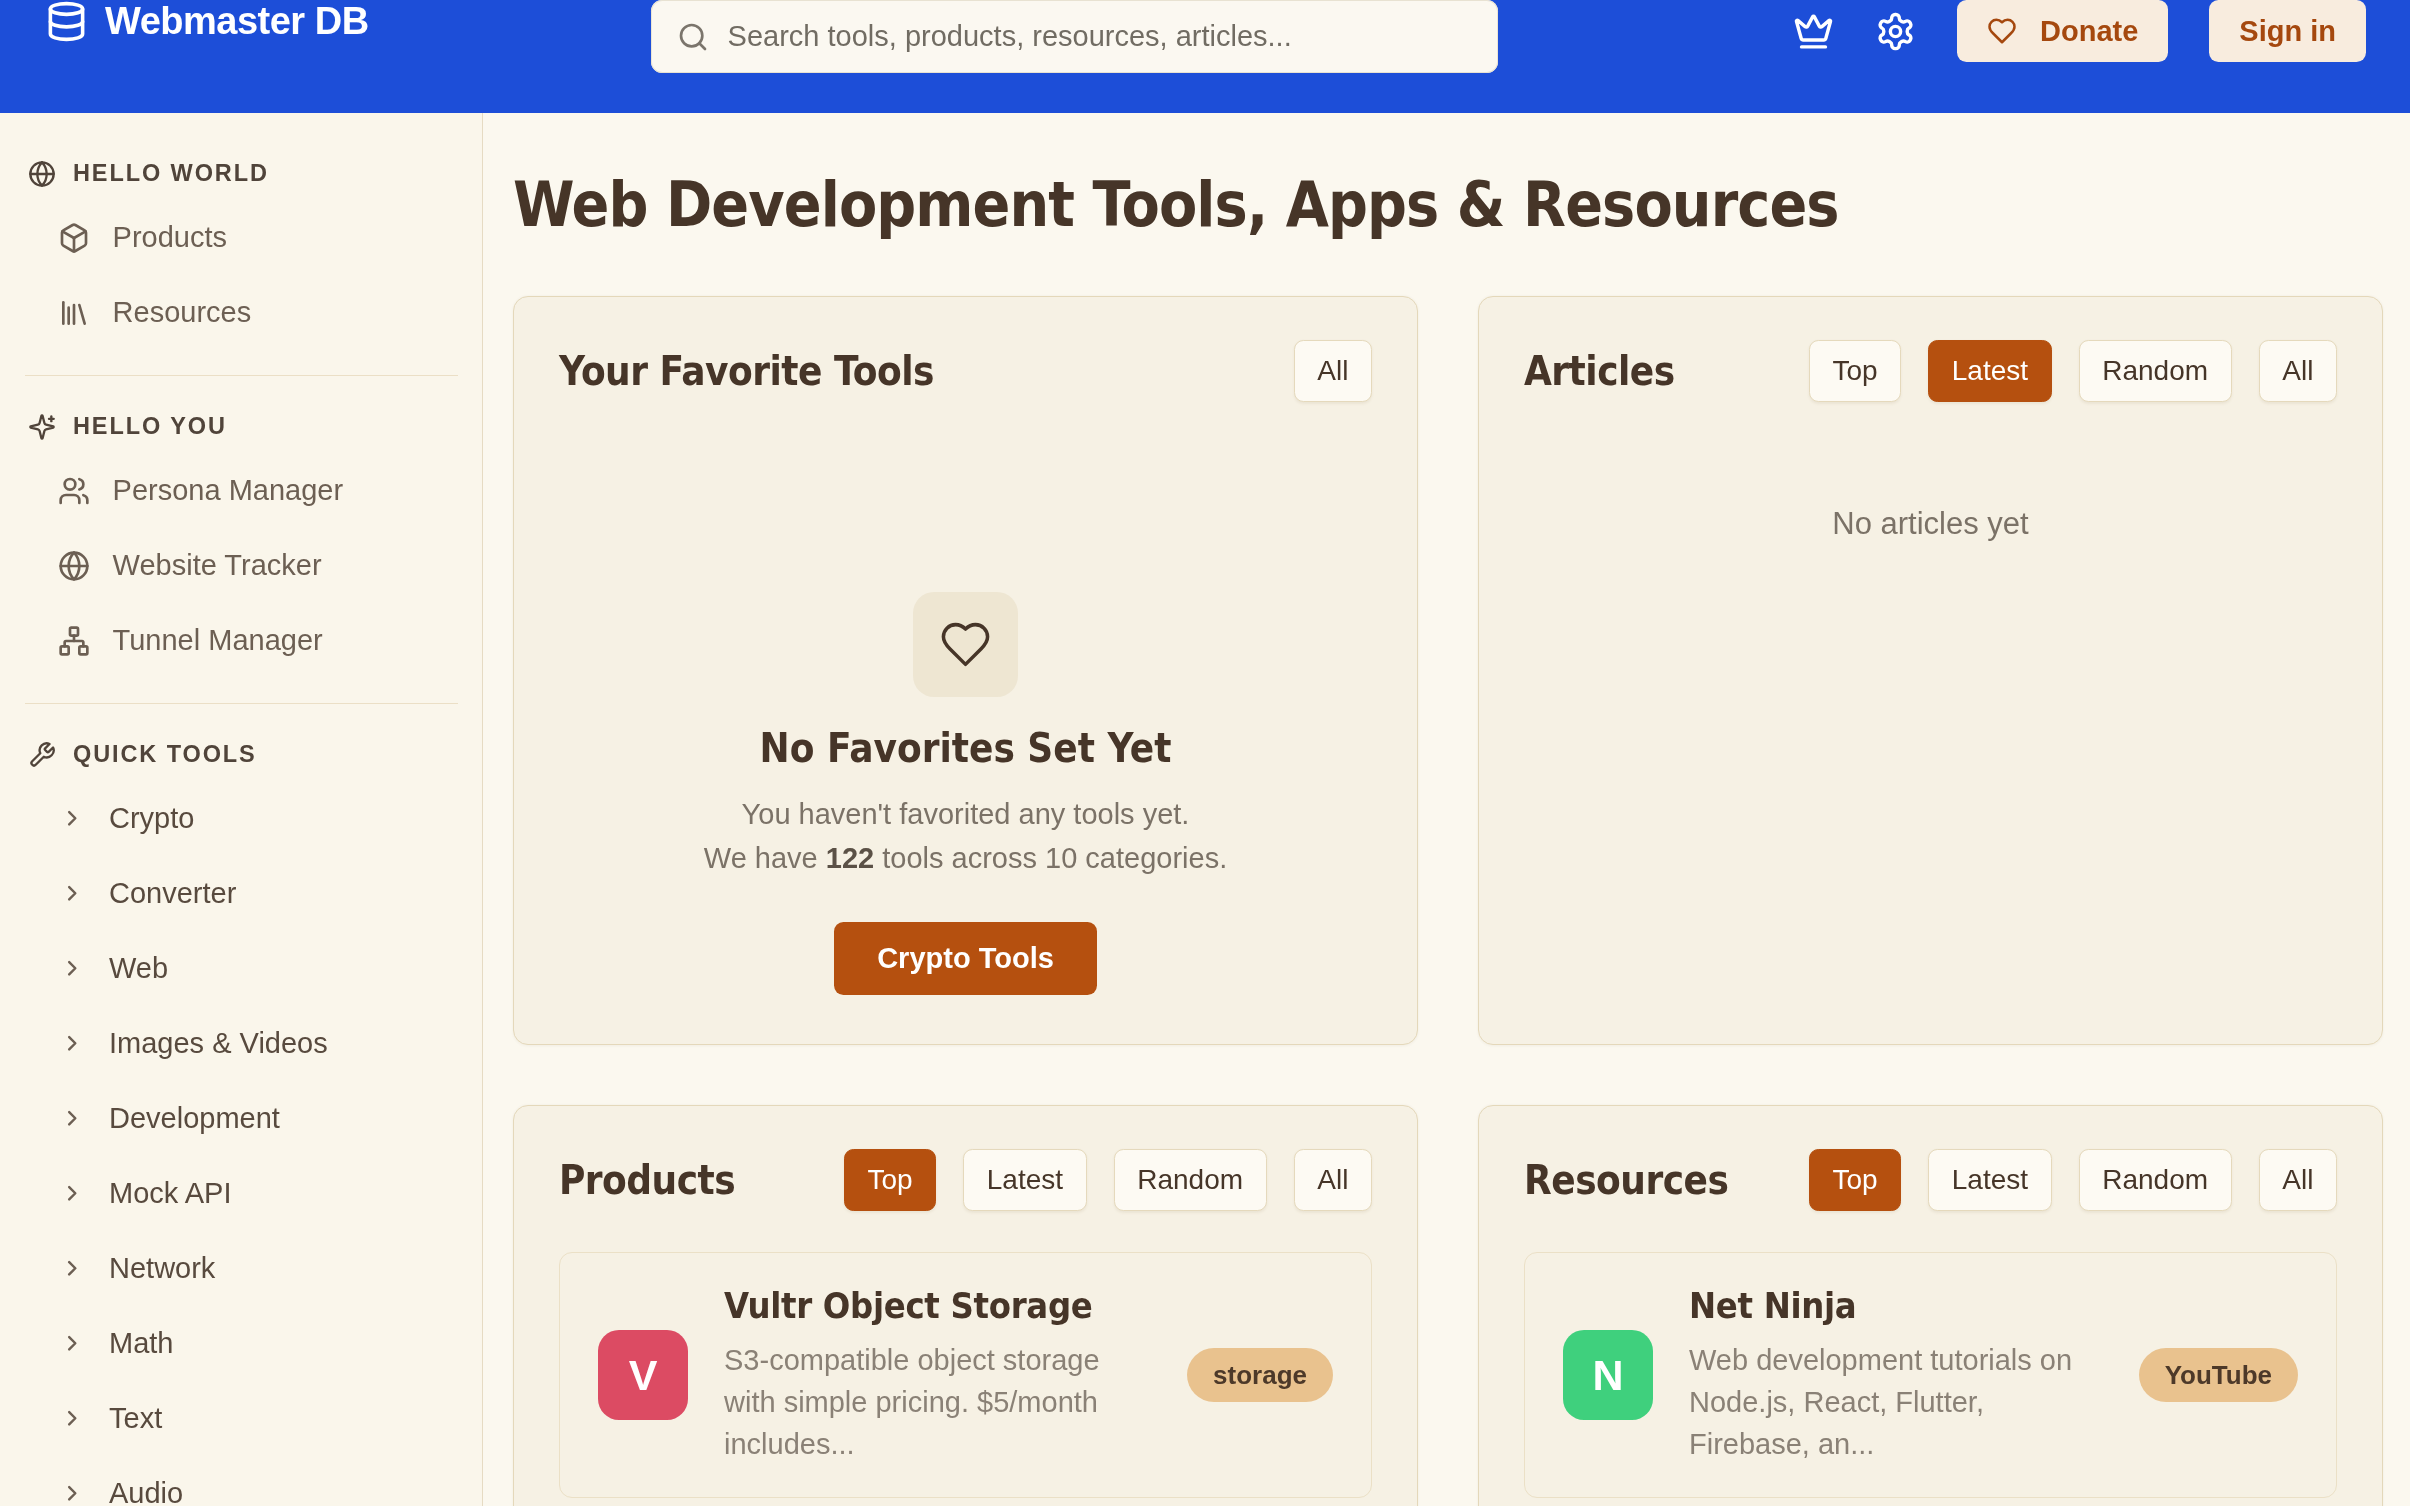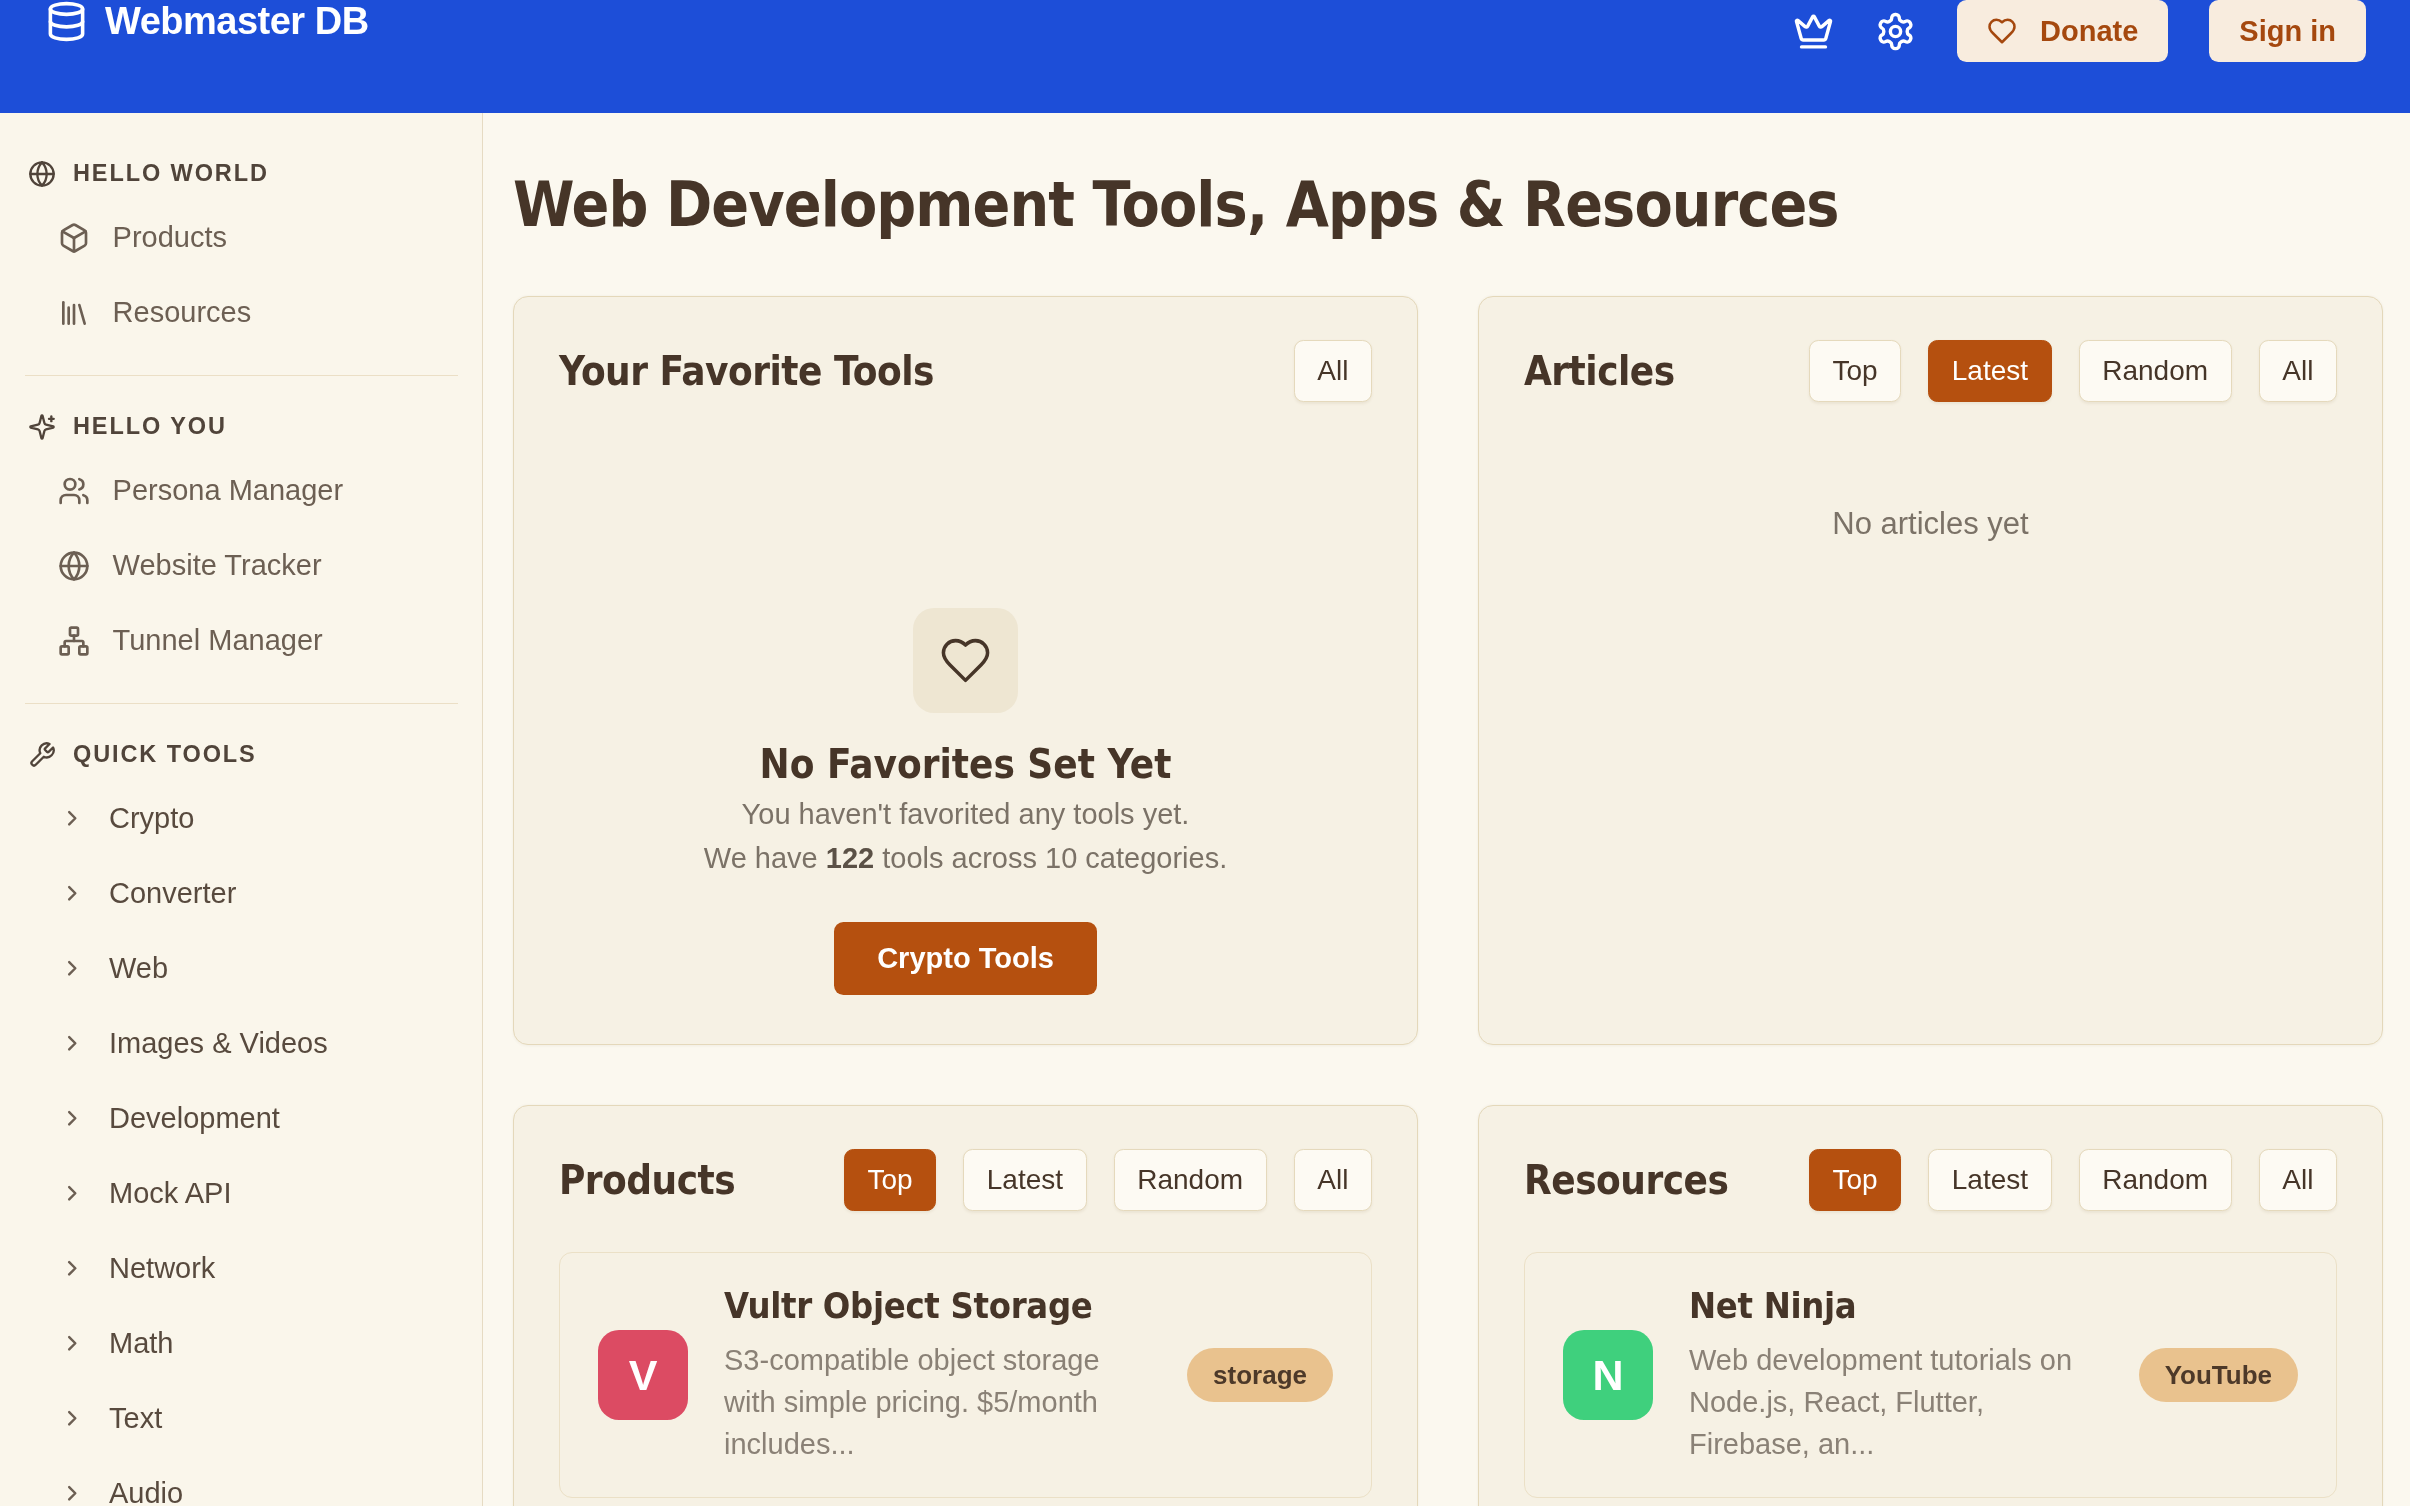--- a/index.html
+++ b/index.html
@@ -94,21 +94,21 @@
   .fav-body {
     flex:1; display:flex; flex-direction:column; align-items:center;
     justify-content:flex-end; text-align:center; padding-bottom:5.6px;
   }
   .heart-tile {
     width:105px; height:105px; border-radius:21px; background:#EEE6D2;
     display:flex; align-items:center; justify-content:center; color:#463528;
   }
   .heart-tile svg { width:53px; height:53px; }
   .empty-title { margin-top:28px; font-size:40px; font-weight:700; color:#463528; }
-  .empty-line { margin-top:5px; font-size:29px; color:#7B7267; line-height:1.55; }
+  .empty-line { margin-top:21px; font-size:29px; color:#7B7267; line-height:1.55; }
   .empty-line b { color:#5B5146; }
   .cta-btn {
     margin-top:41px; background:#B5500F; color:#FFFFFF; border:none;
     border-radius:9.4px; font-size:29px; font-weight:600; padding:20px 43px;
     cursor:pointer; font-family:"Liberation Sans", sans-serif;
   }
   .articles-empty { margin-top:104px; text-align:center; font-size:31px; color:#7B7267; }
 
   
   .items { margin-top:41px; display:flex; flex-direction:column; gap:32px; }
@@ -135,20 +135,27 @@
 <header class="topbar">
   <div class="brand">
     <svg viewBox="0 0 24 24" fill="none" stroke="currentColor" stroke-width="2" stroke-linecap="round" stroke-linejoin="round">
         <ellipse cx="12" cy="5" rx="9" ry="3"></ellipse>
         <path d="M3 5v14a9 3 0 0 0 18 0V5"></path>
         <path d="M3 12a9 3 0 0 0 18 0"></path>
       </svg>
     <span class="brand-name">Webmaster DB</span>
   </div>
 
+  <div class="searchbox">
+    <svg viewBox="0 0 24 24" fill="none" stroke="currentColor" stroke-width="2" stroke-linecap="round" stroke-linejoin="round">
+        <circle cx="11" cy="11" r="8"></circle>
+        <path d="m21 21-4.3-4.3"></path>
+      </svg>
+    <input type="text" placeholder="Search tools, products, resources, articles..." style="">
+  </div>
 
   <div class="top-right">
     <button class="icon-btn">
       <svg viewBox="0 0 24 24" fill="none" stroke="currentColor" stroke-width="2" stroke-linecap="round" stroke-linejoin="round">
           <path d="M11.56 3.27a.5.5 0 0 1 .88 0l2.95 5.6a1 1 0 0 0 1.52.3l4.27-3.67a.5.5 0 0 1 .8.52l-2.83 10.25a1 1 0 0 1-.96.73H5.81a1 1 0 0 1-.96-.73L2.02 6.02a.5.5 0 0 1 .8-.52l4.28 3.67a1 1 0 0 0 1.51-.3z"></path>
           <path d="M5 21h14"></path>
         </svg>
     </button>
     <button class="icon-btn">
       <svg viewBox="0 0 24 24" fill="none" stroke="currentColor" stroke-width="2" stroke-linecap="round" stroke-linejoin="round">

